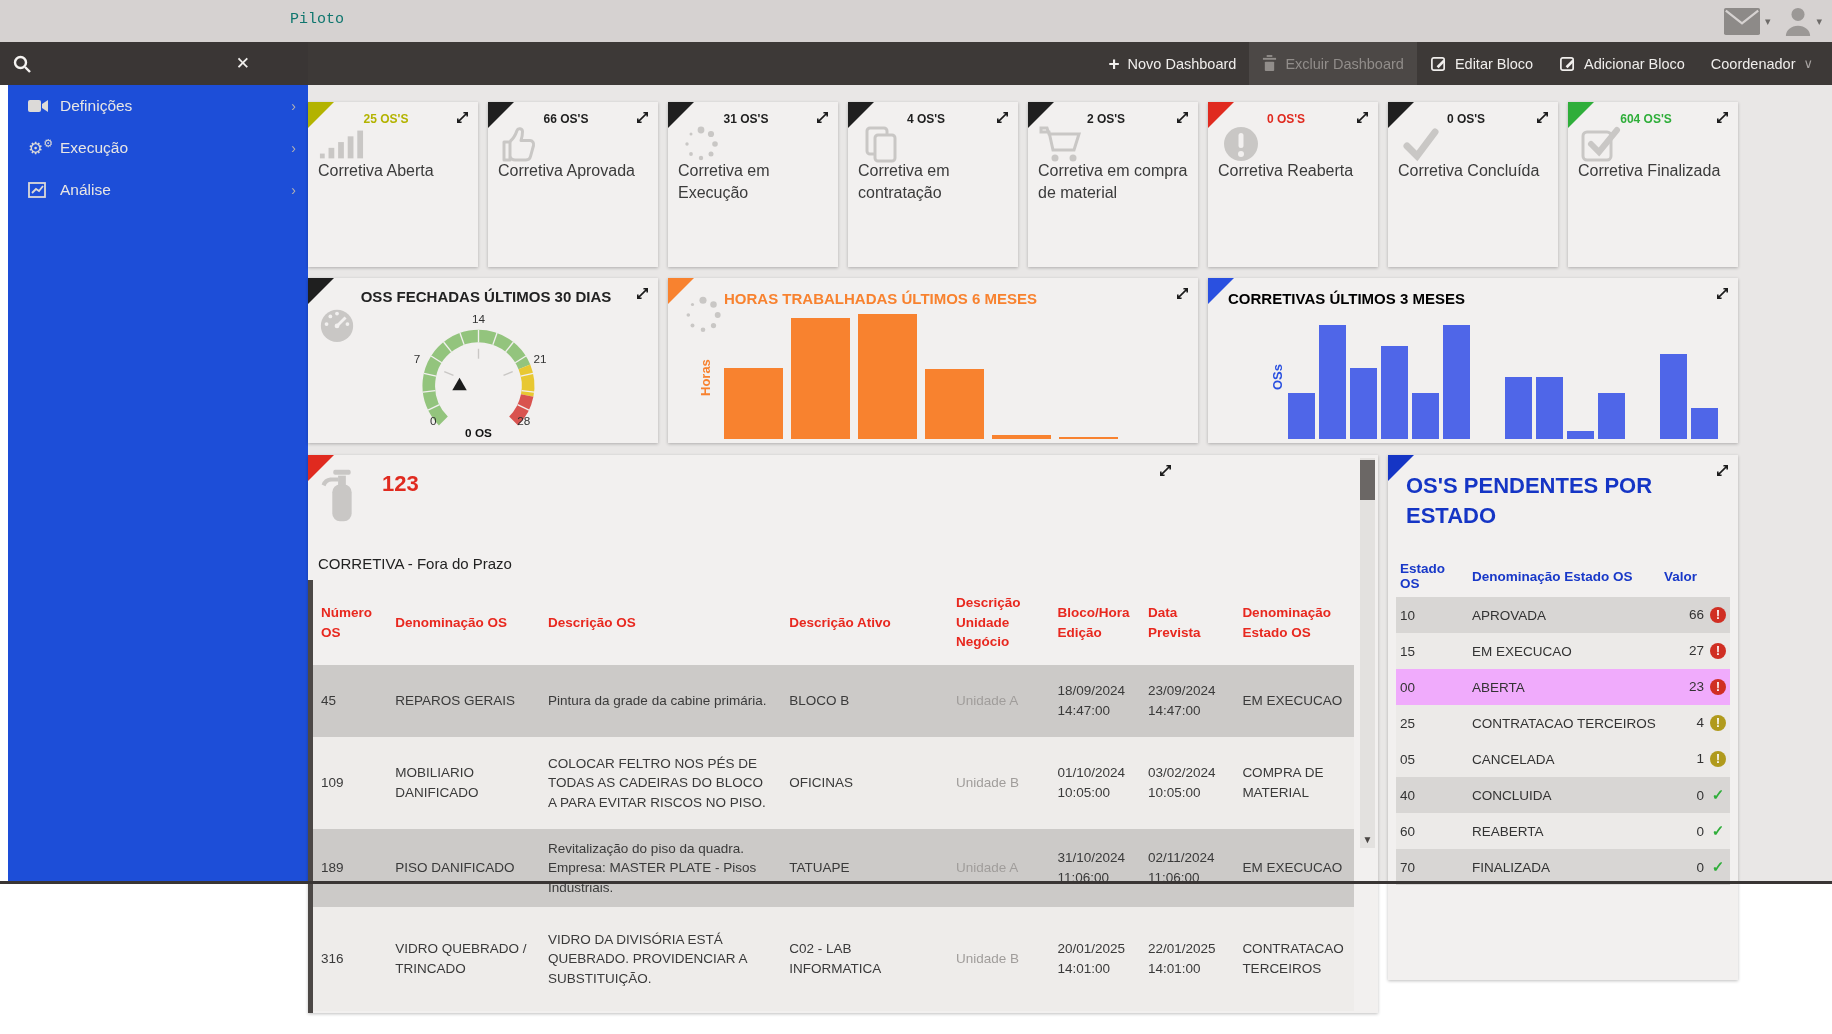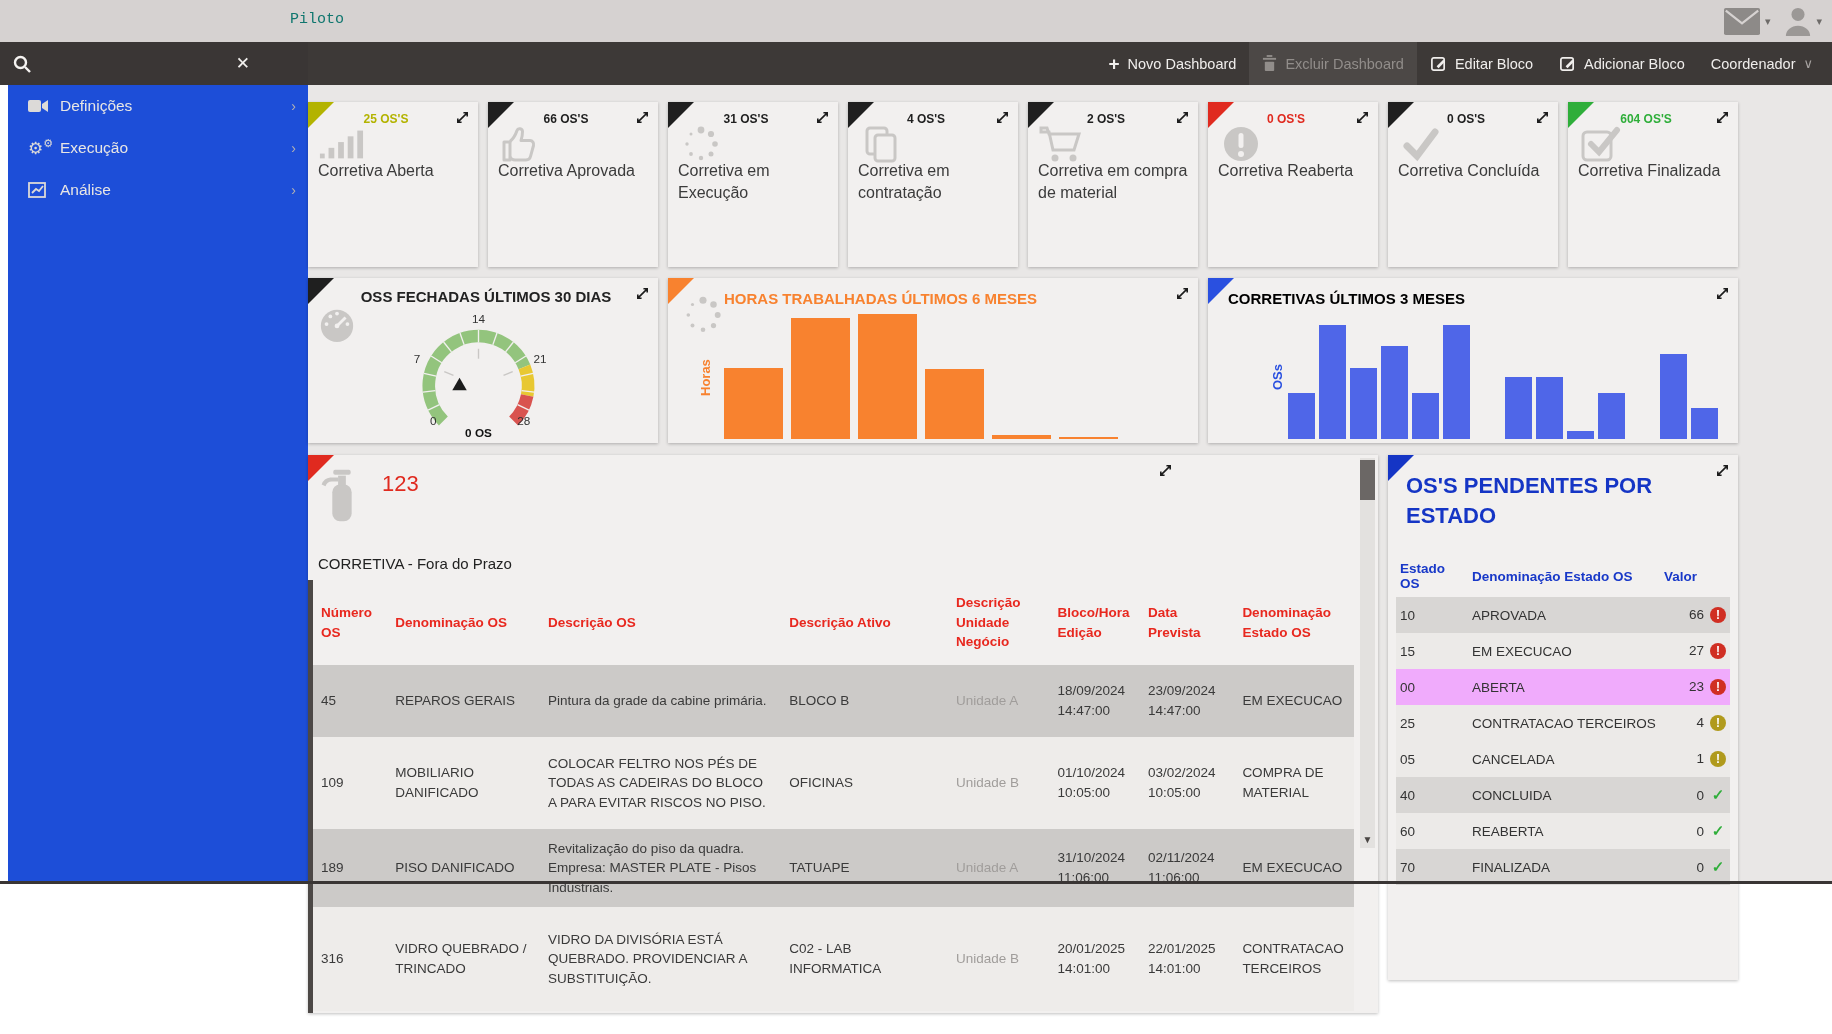--- a/index.html
+++ b/index.html
@@ -68,21 +68,21 @@
   .bars { position:absolute; bottom:4px; display:flex; align-items:flex-end; }
   .hours-bars { left:56px; height:125px; }
   .hours-bars .bar { width:59px; margin-right:8px; }
   .oss-bars { left:80px; height:114px; }
   .oss-bars .bar { width:27px; margin-right:4px; }
 
   
   .table-card { left:308px; top:455px; width:1070px; height:558px; }
   .tc-tri { border-top-color:#e02a1f; }
   .ext-icon { position:absolute; left:6px; top:10px; width:54px; height:62px; }
-  .tc-badge { position:absolute; left:74px; top:16px; font-size:22px; font-weight:normal; color:#e02a1f; }
+  .tc-badge { position:absolute; left:74px; top:16px; font-size:22px; font-weight:bold; color:#e02a1f; }
   .tc-sub { position:absolute; left:10px; top:100px; font-size:15px; color:#222; }
   .tc-strip { position:absolute; left:0; top:125px; width:5px; height:433px; background:#4c4846; }
   table.main { position:absolute; left:5px; top:125px; border-collapse:collapse; table-layout:fixed; width:1041px; }
   table.main th { color:#e8281f; font-size:13.5px; font-weight:bold; text-align:left; vertical-align:middle; padding:6px 8px; line-height:1.45; }
   table.main td { font-size:13.5px; color:#3a3a3a; vertical-align:middle; padding:6px 8px; line-height:1.45; }
   table.main td.unidade { color:#a09d9b; }
   tr.r-gray { background:#cccac8; }
   tr.r-light { background:#eeecea; }
   .tc-scroll { position:absolute; left:1052px; top:458px; width:15px; }
   .tc-track { position:absolute; left:0; top:0; width:15px; height:390px; background:#e3e1df; }

